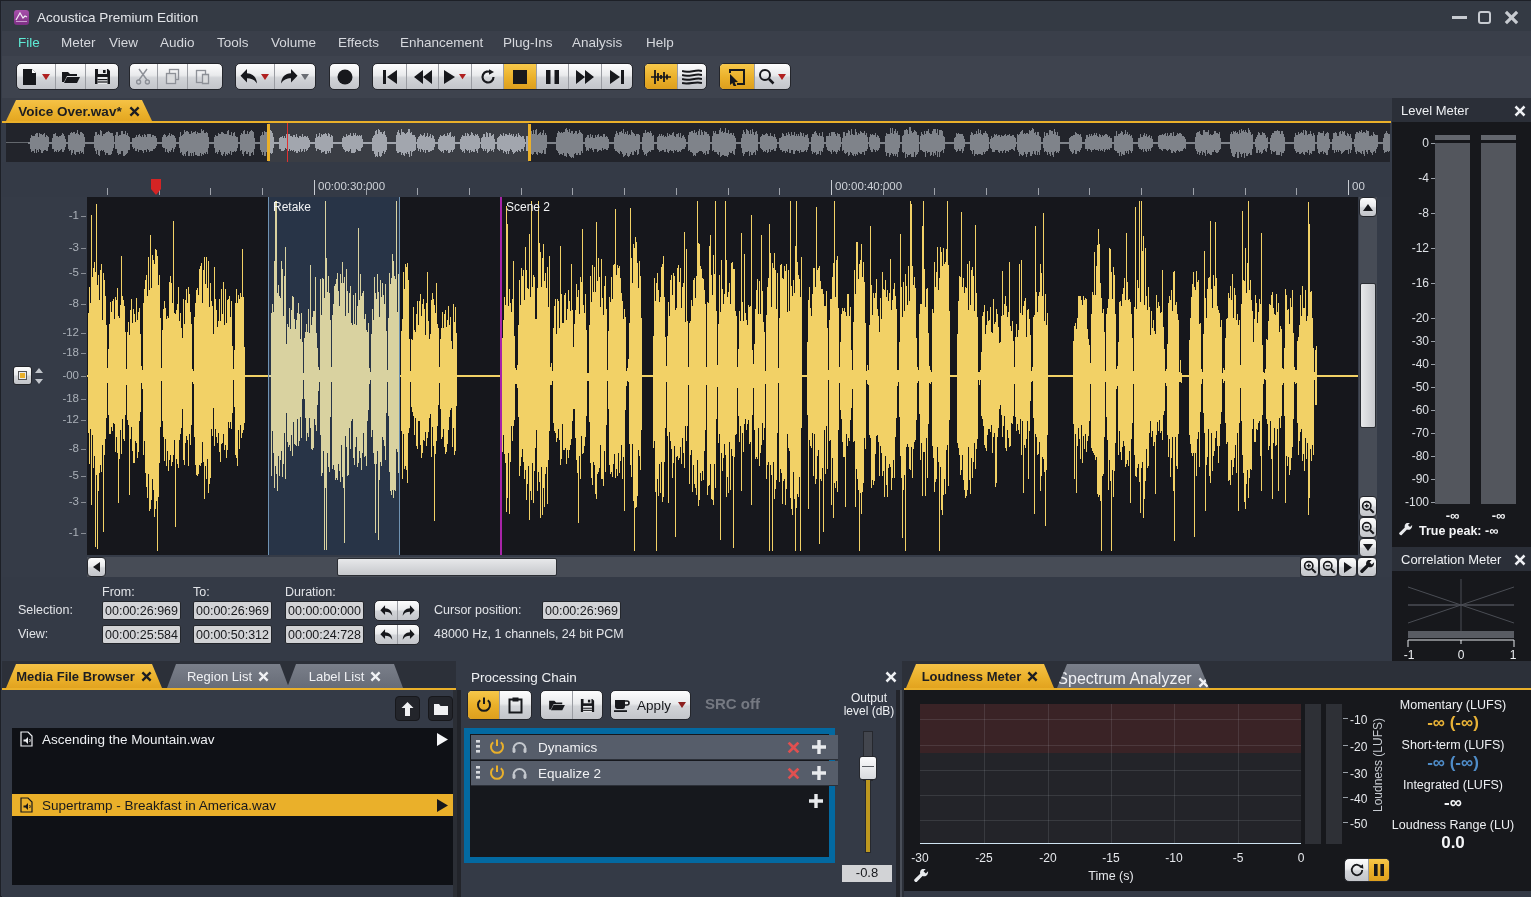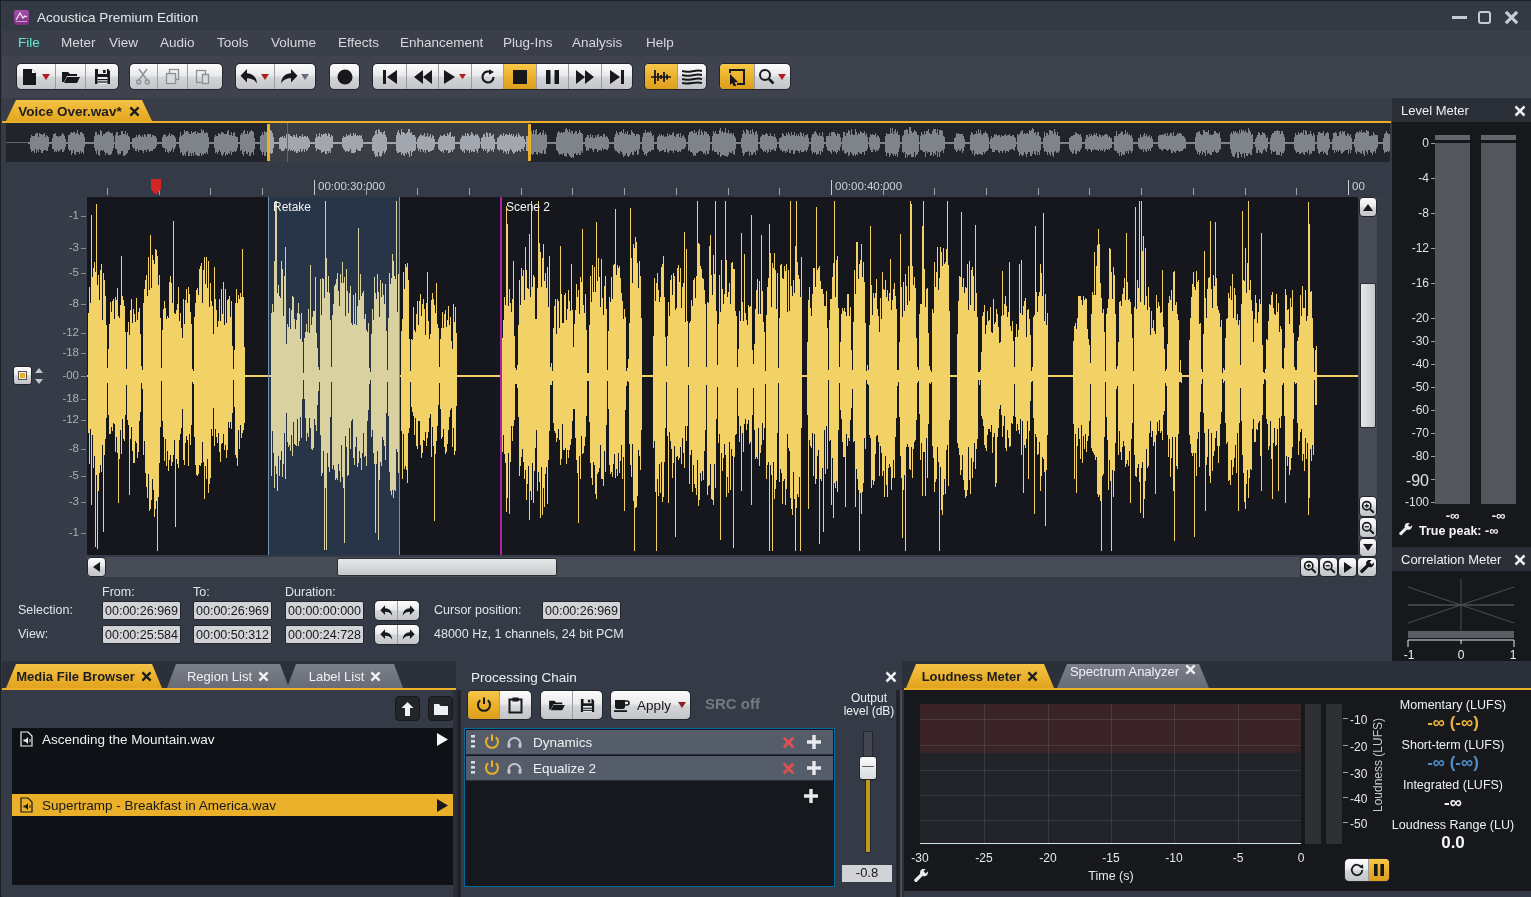--- a/index.html
+++ b/index.html
@@ -519,21 +519,21 @@
         <path d="M11 3h2a2 2 0 0 1 0 4h-2" stroke="#17181c" stroke-width="1.6" fill="none"></path>
         <rect x="0" y="12.2" width="13" height="1.8" fill="#17181c"></rect>
       </svg>
       <span style="font-size:13.5px;color:#17181c">Apply</span>
       <svg width="10" height="8" viewBox="0 0 10 8">
         <path fill="#8c1f1f" d="M1 1h8L5 7z"></path>
       </svg>
     </div>
     <div class="a" style="left:704px;top:694px;font-size:15px;font-weight:bold;color:#757982">SRC off</div>
     <div class="a" style="left:836px;top:691px;width:64px;text-align:center;font-size:12px;color:#eef0f3;line-height:13px">Output<br>level (dB)</div>
-    <div class="a" style="left:463px;top:727px;width:371px;height:159px;background:#16181d;border:1px solid #0369a1">
+    <div class="a" style="left:463px;top:727px;width:371px;height:135px;background:#16181d;border:6px solid #0369a1">
       <div class="a" style="left:1px;top:1px;width:367px;height:25px;background:#565d6a;border-bottom:1px solid #2c3038;display:flex;align-items:center">
         <svg width="5" height="15" viewBox="0 0 5 15" style="margin-left:5px">
           <g fill="#d7dade">
             <rect y="0" width="4" height="2.6"></rect>
             <rect y="5" width="4" height="2.6"></rect>
             <rect y="10" width="4" height="2.6"></rect>
           </g>
         </svg>
         <span style="margin-left:8px;display:flex">
           <svg width="16" height="16" viewBox="0 0 16 16">
@@ -598,21 +598,21 @@
     <div class="a" style="left:858px;top:755px;width:18px;height:24px;background:linear-gradient(#fbfbfc,#d8dade);border:1px solid #26282e;border-radius:3px"></div>
     <div class="a" style="left:861px;top:765px;width:12px;height:1px;background:#5a5d63"></div>
     <div class="a" style="left:841px;top:864px;width:50px;height:17px;background:#d2d3d6;font-size:13px;color:#17181c;text-align:center">-0.8</div>
     <div class="a" style="left:903px;top:660px;width:628px;height:236px;background:#343a46"></div>
     <div class="a" style="left:903px;top:660px;width:628px;height:27px;background:#2c3039"></div>
     <div class="a tabY" style="left:905px;top:663px;width:148px;height:24px;clip-path:polygon(10px 0,138px 0,148px 100%,0 100%);display:flex;align-items:center;justify-content:center;font-size:13px;font-weight:bold">Loudness Meter<span style="margin-left:6px;display:flex">
         <svg width="11" height="11" viewBox="0 0 12 12">
           <path fill="#1c1d22" d="M2.4 0.6L6 4.2L9.6 0.6L11.4 2.4L7.8 6L11.4 9.6L9.6 11.4L6 7.8L2.4 11.4L0.6 9.6L4.2 6L0.6 2.4Z"></path>
         </svg>
       </span></div>
-    <div class="a tabG" style="left:1056px;top:663px;width:152px;height:24px;clip-path:polygon(10px 0,142px 0,152px 100%,0 100%);display:flex;align-items:flex-start;justify-content:center;font-size:13px">Spectrum Analyzer<span style="margin-left:6px;display:flex">
+    <div class="a tabG" style="left:1056px;top:663px;width:152px;height:24px;clip-path:polygon(10px 0,142px 0,152px 100%,0 100%);display:flex;align-items:flex-end;justify-content:center;font-size:16px">Spectrum Analyzer<span style="margin-left:6px;display:flex">
         <svg width="11" height="11" viewBox="0 0 12 12">
           <path fill="#f0f1f4" d="M2.4 0.6L6 4.2L9.6 0.6L11.4 2.4L7.8 6L11.4 9.6L9.6 11.4L6 7.8L2.4 11.4L0.6 9.6L4.2 6L0.6 2.4Z"></path>
         </svg>
       </span></div>
     <div class="a" style="left:903px;top:687px;width:628px;height:2px;background:#eab02a"></div>
     <div class="a" style="left:903px;top:689px;width:628px;height:201px;background:#17181c"></div>
     <div class="a" style="left:919px;top:703px;width:381px;height:140px;background:#232429;overflow:hidden">
       <div class="a" style="left:0;top:0;width:381px;height:49px;background:#3a2326"></div>
       <div class="a" style="left:0;top:15px;width:381px;height:1px;background:rgba(200,205,215,0.13)"></div>
       <div class="a" style="left:0;top:41px;width:381px;height:1px;background:rgba(200,205,215,0.13)"></div>
@@ -699,21 +699,21 @@
     <div class="a" style="left:1396px;top:356px;width:32px;text-align:right;font-size:12px;color:#dde0e5">-40</div>
     <div class="a" style="left:1430px;top:363px;width:4px;height:1px;background:#9aa0a8"></div>
     <div class="a" style="left:1396px;top:379px;width:32px;text-align:right;font-size:12px;color:#dde0e5">-50</div>
     <div class="a" style="left:1430px;top:386px;width:4px;height:1px;background:#9aa0a8"></div>
     <div class="a" style="left:1396px;top:402px;width:32px;text-align:right;font-size:12px;color:#dde0e5">-60</div>
     <div class="a" style="left:1430px;top:409px;width:4px;height:1px;background:#9aa0a8"></div>
     <div class="a" style="left:1396px;top:425px;width:32px;text-align:right;font-size:12px;color:#dde0e5">-70</div>
     <div class="a" style="left:1430px;top:432px;width:4px;height:1px;background:#9aa0a8"></div>
     <div class="a" style="left:1396px;top:448px;width:32px;text-align:right;font-size:12px;color:#dde0e5">-80</div>
     <div class="a" style="left:1430px;top:455px;width:4px;height:1px;background:#9aa0a8"></div>
-    <div class="a" style="left:1396px;top:471px;width:32px;text-align:right;font-size:16px;color:#dde0e5">-90</div>
+    <div class="a" style="left:1396px;top:471px;width:32px;text-align:right;font-size:12px;color:#dde0e5">-90</div>
     <div class="a" style="left:1430px;top:478px;width:4px;height:1px;background:#9aa0a8"></div>
     <div class="a" style="left:1396px;top:494px;width:32px;text-align:right;font-size:12px;color:#dde0e5">-100</div>
     <div class="a" style="left:1430px;top:501px;width:4px;height:1px;background:#9aa0a8"></div>
     <div class="a" style="left:1434px;top:134px;width:35px;height:5px;background:#63666d"></div>
     <div class="a" style="left:1434px;top:142px;width:35px;height:361px;background:#53565d"></div>
     <div class="a" style="left:1480px;top:134px;width:35px;height:5px;background:#63666d"></div>
     <div class="a" style="left:1480px;top:142px;width:35px;height:361px;background:#53565d"></div>
     <div class="a" style="left:1434px;top:507px;width:35px;text-align:center;font-size:13px;font-weight:bold;color:#f4f5f7">-∞</div>
     <div class="a" style="left:1480px;top:507px;width:35px;text-align:center;font-size:13px;font-weight:bold;color:#f4f5f7">-∞</div>
     <div class="a" style="left:1398px;top:522px">

